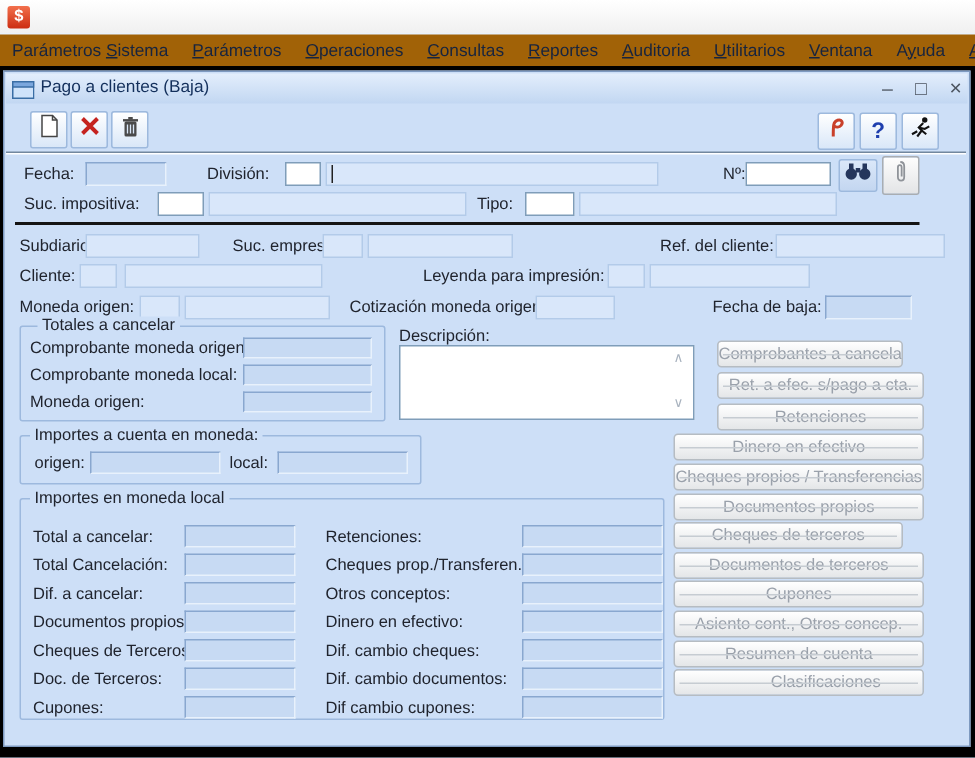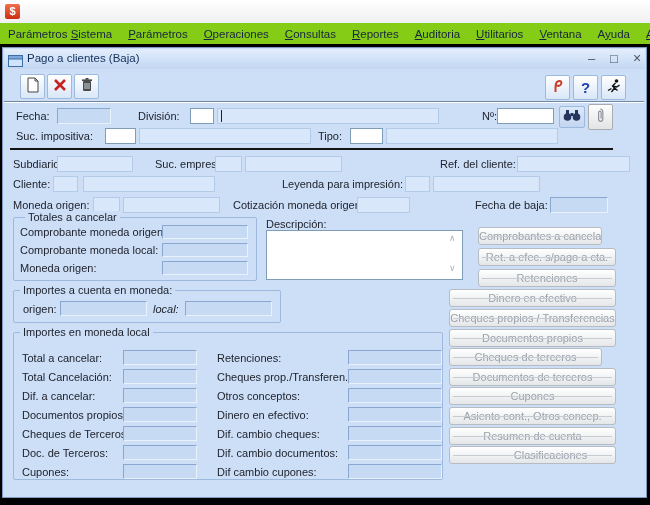--- a/index.html
+++ b/index.html
@@ -6,21 +6,21 @@
   html,body { width:650px; height:505px; }
   body { position:relative; background:#000; font-family:"Liberation Sans",sans-serif; overflow:hidden; }
   .abs { position:absolute; }
 
   
   .app-titlebar { left:0; top:0; width:650px; height:22px; background:linear-gradient(#ffffff,#f0f0f0); display:flex; align-items:center; }
   .app-icon { width:15px; height:15px; margin-left:5px; background:linear-gradient(#f2704d,#cc2d12); color:#fff; font-size:11px; font-weight:bold; text-align:center; line-height:15px; border-radius:2px; }
   .app-title { margin-left:7px; font-size:12px; color:#111; white-space:nowrap; }
 
   
-  .menubar { left:0; top:22px; width:650px; height:22px; background:#84cc16; border-top:1px solid #e9f2fd; display:flex; align-items:center; gap:16px; padding-left:8px; font-size:11.5px; color:#17243f; white-space:nowrap; overflow:hidden; }
+  .menubar { left:0; top:22px; width:650px; height:22px; background:#a16207; border-top:1px solid #e9f2fd; display:flex; align-items:center; gap:16px; padding-left:8px; font-size:11.5px; color:#17243f; white-space:nowrap; overflow:hidden; }
   .menu-item { flex:0 0 auto; cursor:default; }
   .menu-item .k { text-decoration:underline; }
 
   
   .win { left:2px; top:47px; width:645px; height:451px; background:#cddff7; border:1px solid #7e9ac0; }
   .win-titlebar { left:4px; top:49px; width:641px; height:20px; background:linear-gradient(#e3eefc,#c2d7f2); }
   .win-title { left:27px; top:52px; font-size:11.5px; color:#14305c; white-space:nowrap; }
   .wctl { top:51px; font-size:13px; color:#4d5560; line-height:15px; cursor:default; }
 
   
@@ -184,21 +184,21 @@
 
 <div class="lbl" style="left:266px; top:218px;">Descripción:</div>
 <div class="txtarea" style="left:266px; top:230px; width:197px; height:50px;"></div>
 <div class="scr" style="left:449px; top:234px;">∧</div>
 <div class="scr" style="left:449px; top:264px;">∨</div>
 
 <div class="group" style="left:13px; top:290px; width:268px; height:33px;"></div>
 <div class="legend" style="left:20px; top:284px;">Importes a cuenta en moneda:</div>
 <div class="lbl" style="left:23px; top:303px;">origen:</div>
 <div class="fld f-inset" style="left:60px; top:301px; width:87px; height:15px;"></div>
-<div class="lbl" style="left:153px; top:303px;font-style:italic;">local:</div>
+<div class="lbl" style="left:153px; top:303px;">local:</div>
 <div class="fld f-inset" style="left:185px; top:301px; width:87px; height:15px;"></div>
 
 <div class="group" style="left:13px; top:332px; width:430px; height:148px;"></div>
 <div class="legend" style="left:20px; top:326px;">Importes en moneda local</div>
 
 <div class="lbl" style="left:22px; top:352px;">Total a cancelar:</div>
 <div class="fld f-inset" style="left:123px; top:350px; width:74px; height:15px;"></div>
 <div class="lbl" style="left:217px; top:352px;">Retenciones:</div>
 <div class="fld f-inset" style="left:348px; top:350px; width:94px; height:15px;"></div>
 

